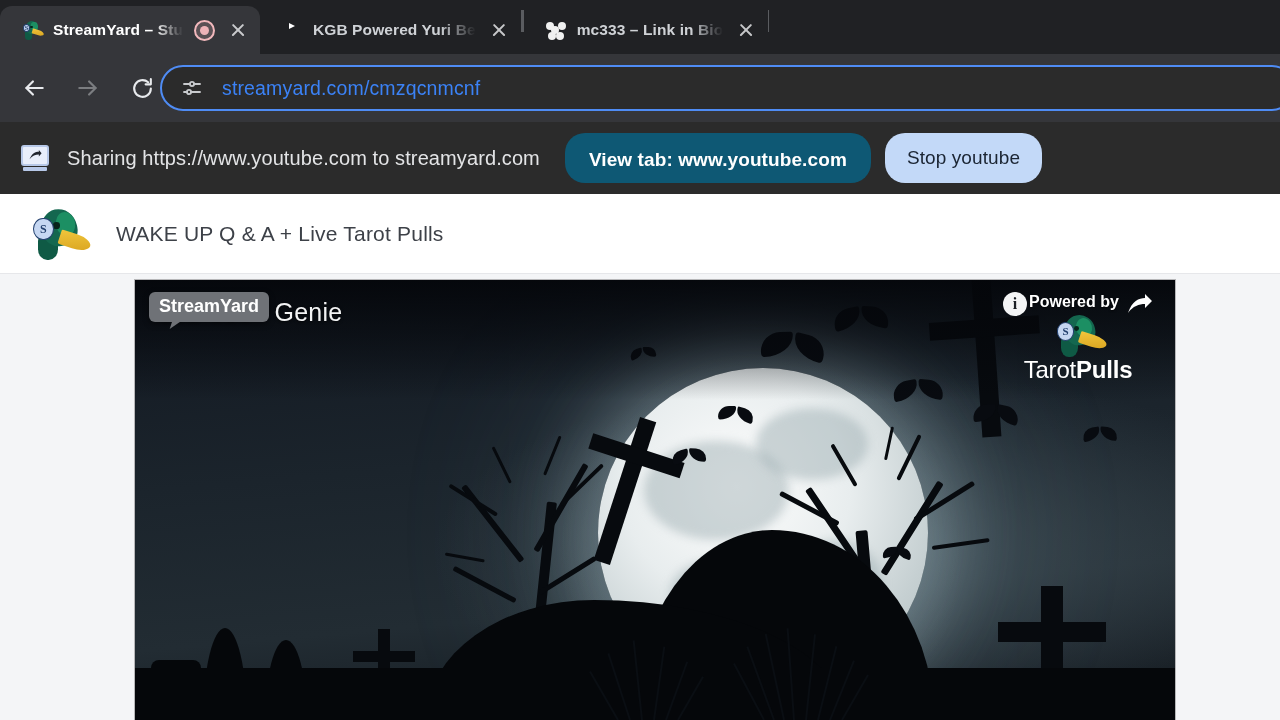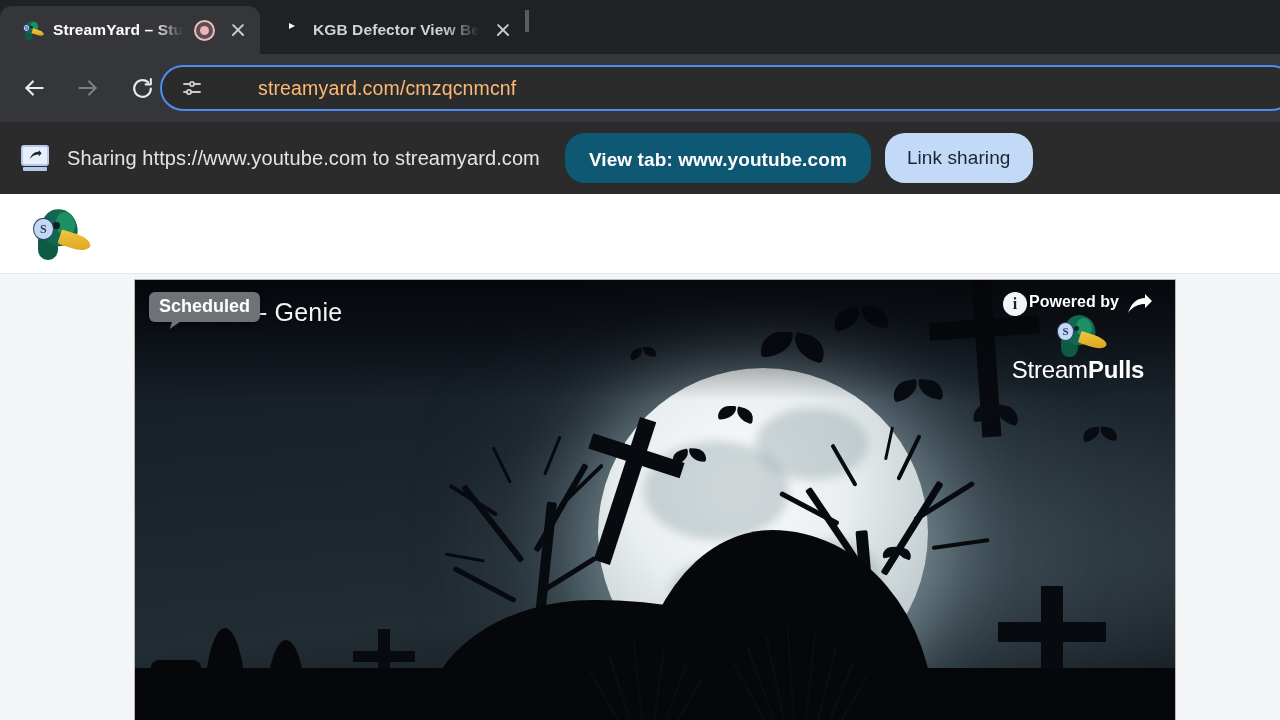--- a/index.html
+++ b/index.html
@@ -174,21 +174,21 @@
     position:absolute; left:160px; top:11px;
     width:1135px; height:46px;
     background:#2b2b2b;
     border:2px solid #4f8cf5;
     border-radius:24px;
     display:flex; align-items:center;
     padding-left:18px;
     gap:18px;
   }
   .omni-url{
-    color:#fdba74; font-size:19.5px; letter-spacing:.15px;margin-left:36px;
+    color:#3b82f6; font-size:19.5px; letter-spacing:.15px;
   }
 
   
   #sharing-bar{
     position:absolute; left:0; top:122px; width:1260px; height:72px;
     background:#2b2b2b;
     display:flex; align-items:center;
     gap:0;
   }
   #share-icon{
@@ -419,32 +419,43 @@
           <span class="eye"></span>
         <span class="badge" style="font-size:7px">S</span>
       </span>
       <span class="tab-title">StreamYard – Stu</span>
       <span class="rec-indicator"></span>
       <span class="tab-close"></span>
     </div>
 
     <div class="tab">
       <span class="tab-favicon"><span class="fav-yt"></span></span>
-      <span class="tab-title">KGB Defector View Be</span>
+      <span class="tab-title">KGB Powered Yuri Be</span>
       <span class="tab-close"></span>
     </div>
 
     <div class="tab-sep"></div>
 
 
     <div class="tab-sep"></div>
 
 
     <div class="tab-sep"></div>
 
+    <div class="tab">
+      <span class="tab-favicon fav-clover">
+        <i></i>
+          <i></i>
+          <i></i>
+          <i></i>
+          <i></i>
+      </span>
+      <span class="tab-title wide">mc333 – Link in Bio</span>
+      <span class="tab-close"></span>
+    </div>
 
     <div class="tab-sep"></div>
   </div>
 
   <div id="toolbar">
     <div class="nav-btn">
       <svg width="26" height="26" viewBox="0 0 24 24" fill="none" stroke="#e8eaed" stroke-width="2" stroke-linecap="round" stroke-linejoin="round">
         <line x1="20" y1="12" x2="5" y2="12"></line>
           <polyline points="11,18 5,12 11,6"></polyline>
       </svg>
@@ -478,35 +489,36 @@
   <div id="sharing-bar">
     <div id="share-icon">
       <span class="screen"></span>
         <span class="base"></span>
       <svg class="arrow" viewBox="0 0 24 20" fill="#20252e">
         <path d="M2 17 C6 6, 13 3, 19 3 L19 0 L24 6 L19 12 L19 8 C13 8, 7 10, 2 17 Z"></path>
       </svg>
     </div>
     <span id="share-text">Sharing https://www.youtube.com to streamyard.com</span>
     <button id="view-tab-button">View tab: www.youtube.com</button>
-    <button id="stop-sharing-button">Link sharing</button>
+    <button id="stop-sharing-button">Stop youtube</button>
   </div>
 </div>
 
 <div id="page">
 
   <div id="page-header">
     <span id="header-logo" class="duck">
       <span class="body"></span>
         <span class="head"></span>
         <span class="headhl"></span>
       <span class="bill"></span>
         <span class="eye"></span>
       <span class="badge" style="font-size:12px">S</span>
     </span>
+    <span id="broadcast-title">WAKE UP Q &amp; A + Live Tarot Pulls</span>
   </div>
 
   <div id="video-stage">
     <div id="video-bg"></div>
 
     <div id="moon-glow"></div>
     <div id="moon">
       <span class="crater c1"></span>
         <span class="crater c2"></span>
       <span class="crater c3"></span>
@@ -595,36 +607,36 @@
     <div class="bat" style="left:80.5%;top:28.5%;transform:scale(.95) rotate(5deg);"></div>
     <div class="bat" style="left:90.5%;top:33%;transform:scale(.72) rotate(-2deg);"></div>
     <div class="bat" style="left:55.5%;top:28.5%;transform:scale(.75) rotate(8deg);"></div>
     <div class="bat" style="left:51%;top:38%;transform:scale(.72) rotate(-6deg);"></div>
     <div class="bat" style="left:71%;top:60%;transform:scale(.6) rotate(4deg);"></div>
     <div class="bat" style="left:46.5%;top:14.5%;transform:scale(.55) rotate(-10deg);"></div>
 
     <div id="video-top-shade"></div>
 
     <div id="video-title">MC 333 - Genie</div>
-    <div id="scheduled-tooltip">Scheduled</div>
+    <div id="scheduled-tooltip">StreamYard</div>
 
     <div id="watermark">
       <div id="watermark-row">
         <span class="wm-icon">i</span>
         <span id="powered-by">Powered by</span>
         <span class="wm-share">
           <svg viewBox="0 0 26 22" fill="#ffffff">
             <path d="M1 20 C5 8, 12 5, 18 5 L18 1 L25 8 L18 15 L18 11 C12 11, 6 13, 1 20 Z"></path>
           </svg>
         </span>
       </div>
       <span id="wm-duck" class="duck">
         <span class="body"></span>
           <span class="head"></span>
           <span class="headhl"></span>
         <span class="bill"></span>
           <span class="eye"></span>
         <span class="badge" style="font-size:11px">S</span>
       </span>
-      <div id="wm-text"><span>Stream</span><b>Pulls</b></div>
+      <div id="wm-text"><span>Tarot</span><b>Pulls</b></div>
     </div>
   </div>
 </div>
 
 </body></html>

